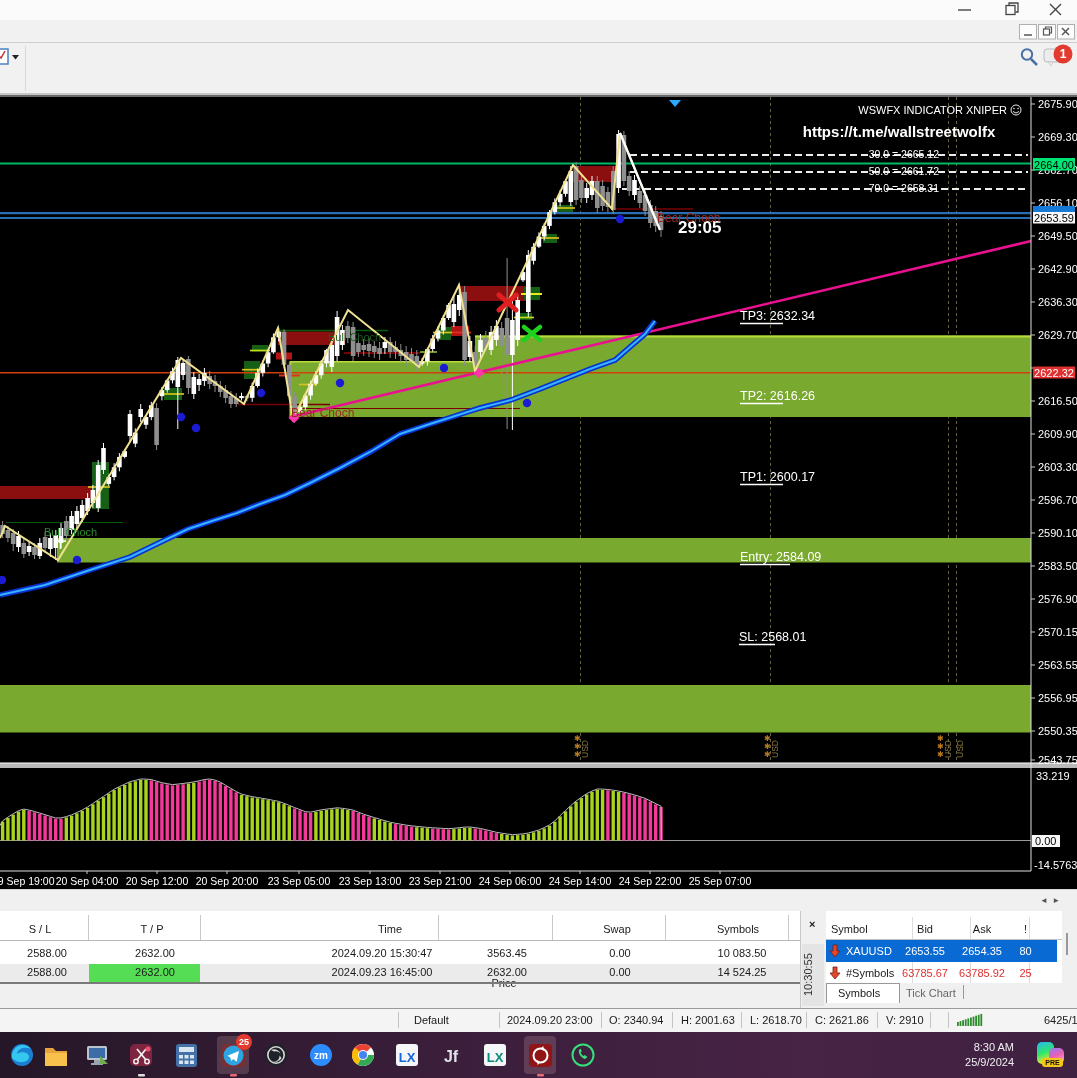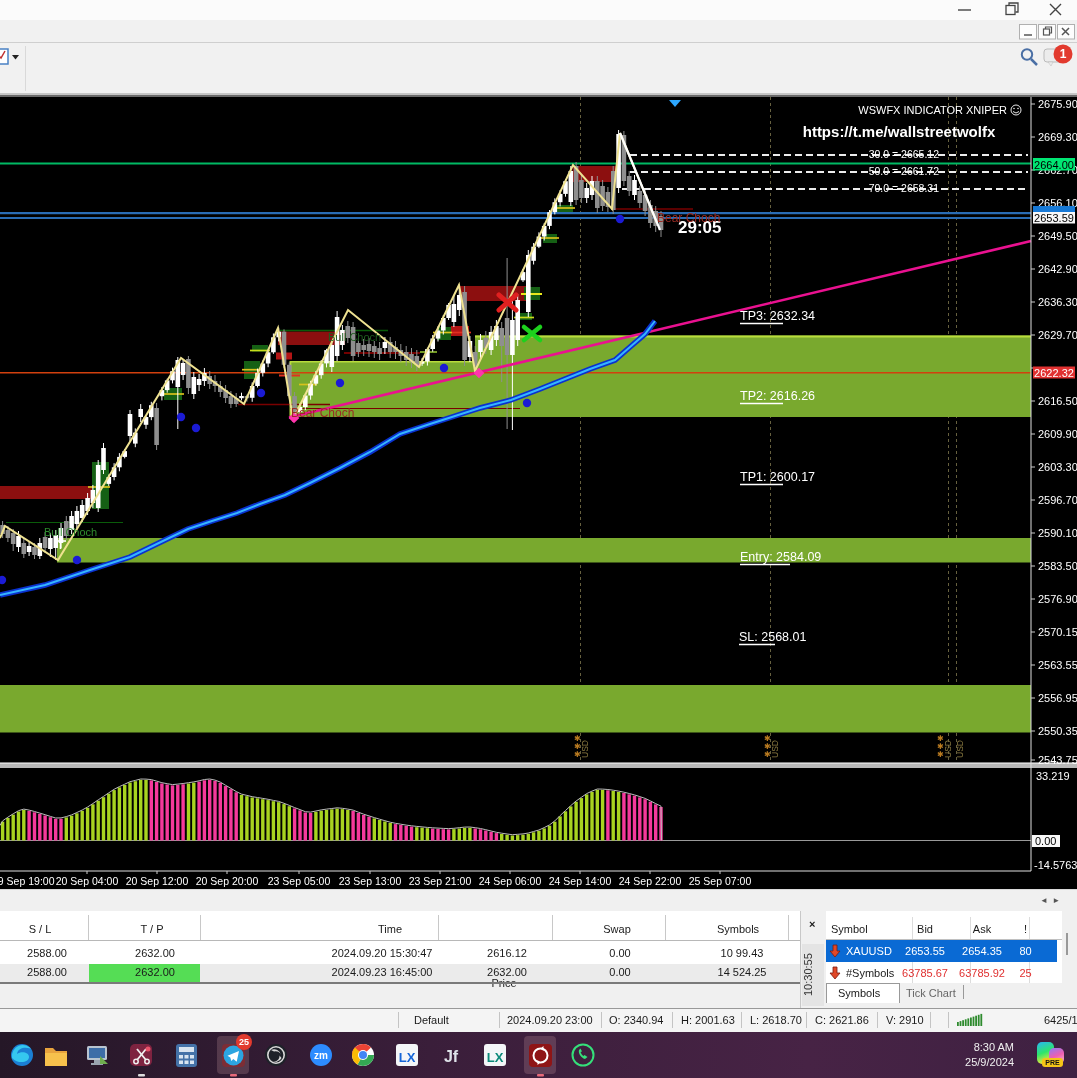--- a/index.html
+++ b/index.html
@@ -660,23 +660,23 @@
 <div class="abs" style="left:0;top:940px;width:800px;height:1px;background:#b8b8b8"></div>
 <div class="abs t r" style="left:0px;top:923px;width:80px">S / L</div>
 <div class="abs t r" style="left:112px;top:923px;width:80px">T / P</div>
 <div class="abs t r" style="left:350px;top:923px;width:80px">Time</div>
 <div class="abs t r" style="left:464px;top:977px;width:80px">Price</div>
 <div class="abs t r" style="left:577px;top:923px;width:80px">Swap</div>
 <div class="abs t r" style="left:698px;top:923px;width:80px">Symbols</div>
 <div class="abs t r" style="left:7px;top:947px;width:80px">2588.00</div>
 <div class="abs t r" style="left:115px;top:947px;width:80px">2632.00</div>
 <div class="abs t r" style="left:330px;top:947px;width:104px">2024.09.20 15:30:47</div>
-<div class="abs t r" style="left:467px;top:947px;width:80px">2616.12</div>
+<div class="abs t r" style="left:467px;top:947px;width:80px">3563.45</div>
 <div class="abs t r" style="left:580px;top:947px;width:80px">0.00</div>
-<div class="abs t r" style="left:702px;top:947px;width:80px">10 99.43</div>
+<div class="abs t r" style="left:702px;top:947px;width:80px">10 083.50</div>
 <div class="abs t r" style="left:7px;top:966px;width:80px">2588.00</div>
 <div class="abs t r" style="left:115px;top:966px;width:80px">2632.00</div>
 <div class="abs t r" style="left:330px;top:966px;width:104px">2024.09.23 16:45:00</div>
 <div class="abs t r" style="left:467px;top:966px;width:80px">2632.00</div>
 <div class="abs t r" style="left:580px;top:966px;width:80px">0.00</div>
 <div class="abs t r" style="left:702px;top:966px;width:80px">14 524.25</div>
 <div class="abs" style="left:0;top:982px;width:800px;height:2px;background:#7a7a7a"></div>
 <div class="abs" style="left:800px;top:911px;width:1px;height:97px;background:#c8c8c8"></div>
 <div class="abs t" style="left:809px;top:918px;font-weight:bold">×</div>
 <div class="abs" style="left:802px;top:944px;width:22px;height:62px;background:#e4e4e4"></div>

